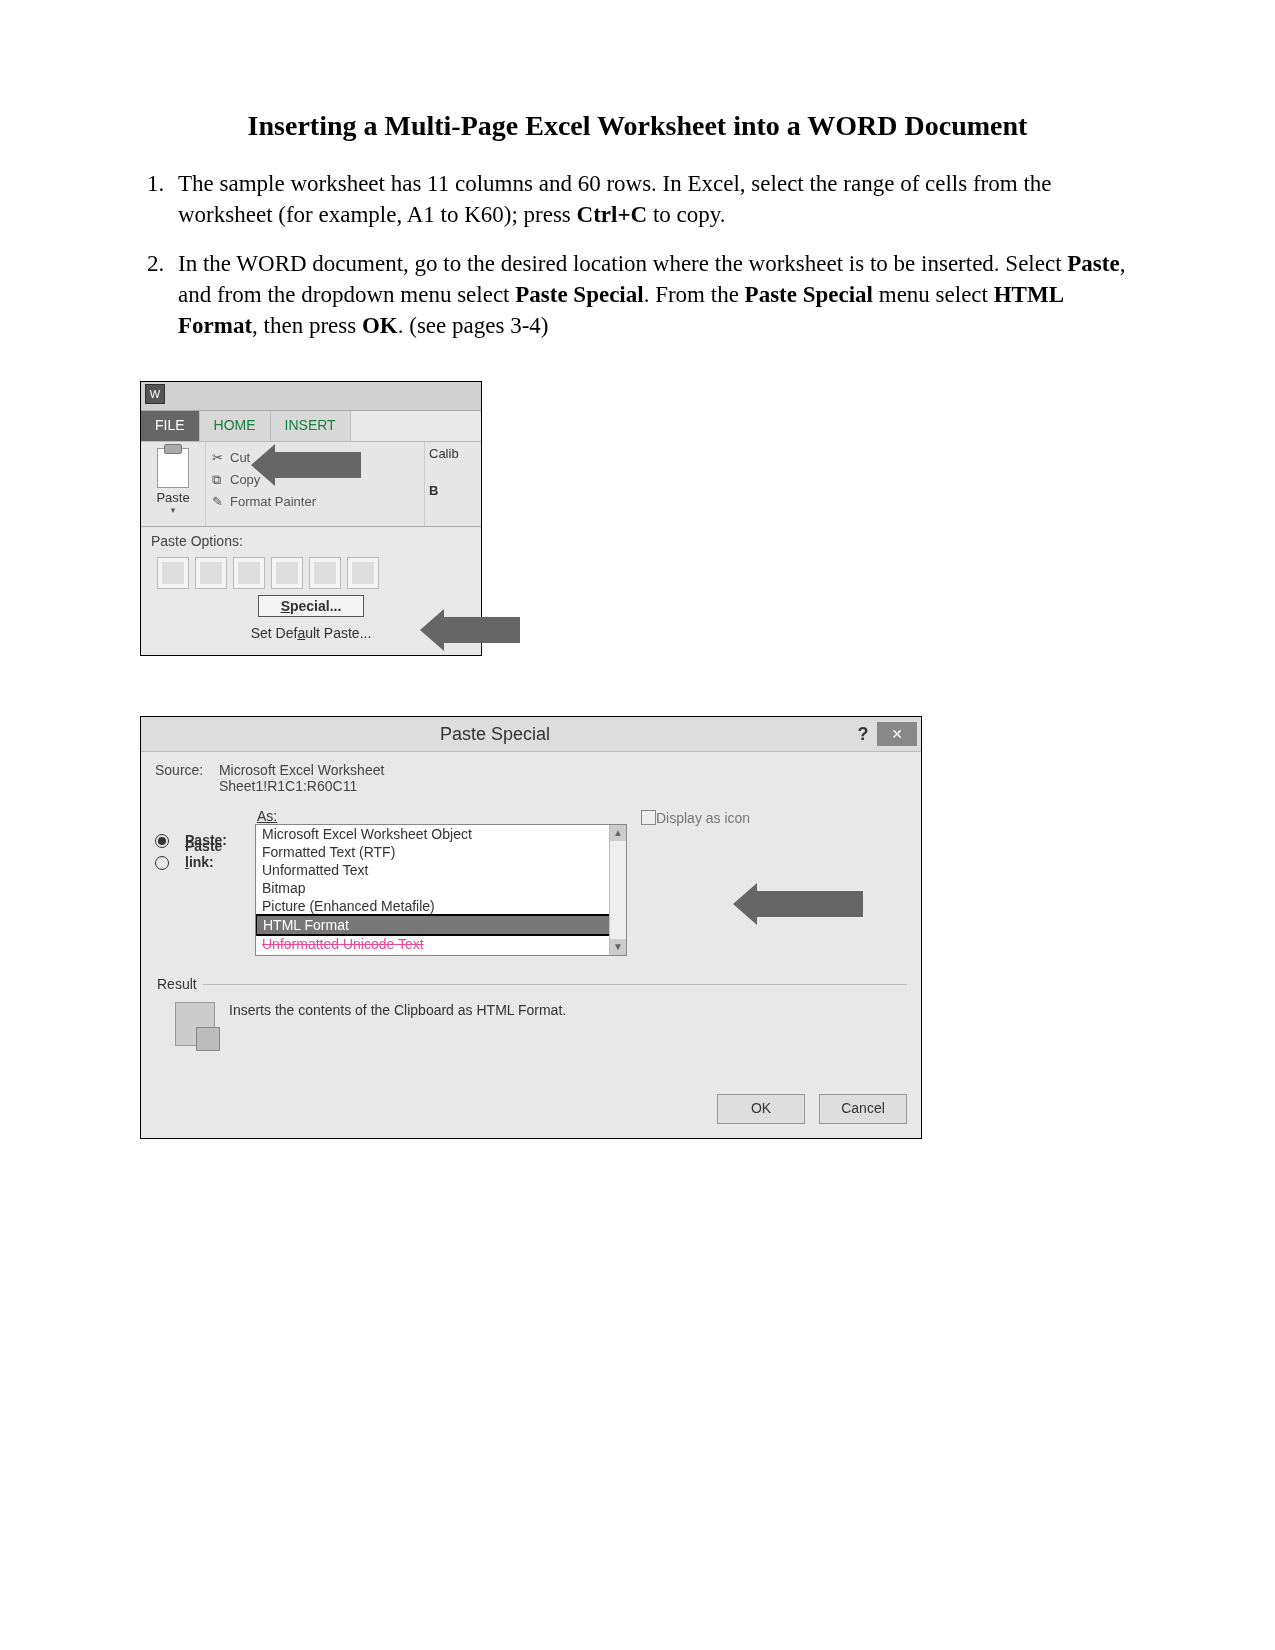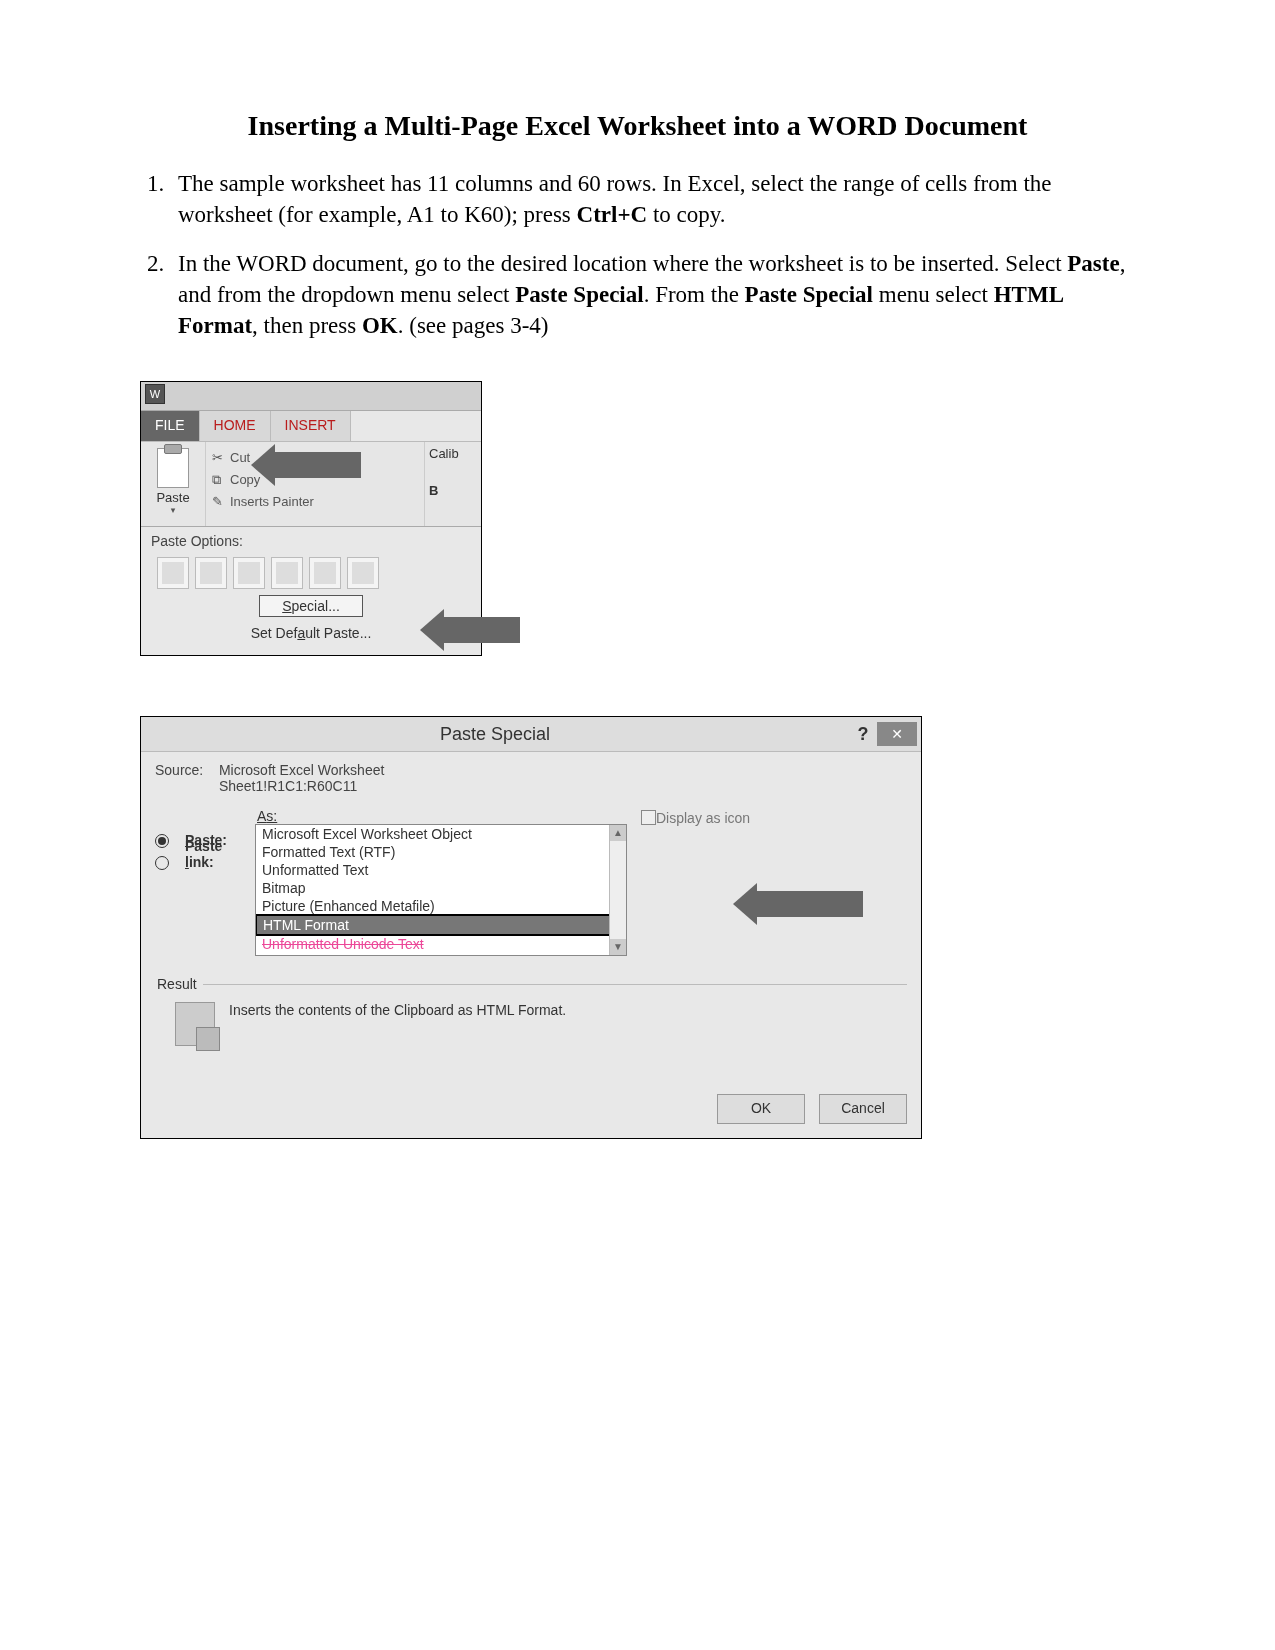--- a/index.html
+++ b/index.html
@@ -39,21 +39,21 @@
     border: 1px solid #000;
     background: #e8e8e8;
     font-family: 'Segoe UI', Tahoma, sans-serif;
     font-size: 14px;
     color: #333;
     position: relative;
   }
   .fig1 .qat { height: 24px; background: #d0d0d0; border-bottom: 1px solid #aaa; padding: 2px 4px; }
   .wicon { display:inline-block; width:18px; height:18px; background:#555; color:#fff; font-size:11px; text-align:center; line-height:18px; border:1px solid #333; }
   .fig1 .tabs { display:flex; height:30px; }
-  .fig1 .tab { padding: 6px 14px 0 14px; font-size:14px; color:#b91c1c; background:#d8d8d8; border-right:1px solid #bbb; }
+  .fig1 .tab { padding: 6px 14px 0 14px; font-size:14px; color:#15803d; background:#d8d8d8; border-right:1px solid #bbb; }
   .fig1 .tab.file { background:#666; color:#fff; }
   .fig1 .ribbonrow { display:flex; height:84px; background:#e6e6e6; border-top:1px solid #bbb; }
   .pastebtn { width:52px; text-align:center; padding:4px 6px; border-right:1px solid #ccc; }
   .pastebtn .clipimg { width:30px; height:38px; background:#fff; border:1px solid #999; margin:2px auto 2px; position:relative; }
   .pastebtn .clipimg:before { content:''; position:absolute; top:-5px; left:6px; width:16px; height:8px; background:#aaa; border:1px solid #777; border-radius:2px; }
   .pastebtn .lbl { font-size:13px; }
   .pastebtn .dd { font-size:9px; color:#555; }
   .clipactions { flex:1; padding:4px 6px; }
   .clipactions .row { display:flex; align-items:center; height:22px; font-size:13px; color:#555; gap:4px; }
   .fmticon { width:14px; height:14px; display:inline-block; }
@@ -66,21 +66,21 @@
     border-top:21px solid transparent; border-bottom:21px solid transparent;
     border-right:24px solid #666;
   }
   .fig1 .arrow1 { top: 70px; left: 130px; }
   .fig1 .dropdown { background:#e8e8e8; border-top:1px solid #aaa; padding:6px 10px 10px; }
   .fig1 .dropdown .hdr { color:#444; font-size:14px; margin-bottom:6px; }
   .opticons { display:flex; gap:6px; padding:2px 6px; }
   .opticon { width:30px; height:30px; border:1px solid #bbb; background:#f4f4f4; position:relative; }
   .opticon:after { content:''; position:absolute; inset:4px; background:#ddd; }
   .menuitem { text-align:center; font-size:14px; padding:4px 0; }
-  .pspecial { border:1px solid #555; display:inline-block; padding:2px 22px; background:#f4f4f4; }
+  .pspecial { border:1px solid #555; display:inline-block; padding:2px 22px; background:#f4f4f4;font-weight:bold; }
   .fig1-wrap { position:relative; width:420px; }
   .arrow2 { position:absolute; top:236px; left:310px; width:80px; height:26px; background:#666; }
   .arrow2:before {
     content:''; position:absolute; left:-20px; top:-8px;
     border-top:21px solid transparent; border-bottom:21px solid transparent;
     border-right:24px solid #666;
   }
 
   
   .fig2 {
@@ -164,21 +164,21 @@
           <div class="row">
               <span class="fmticon">✂</span>
               <span>Cut</span>
             </div>
           <div class="row">
               <span class="fmticon">⧉</span>
               <span>Copy</span>
             </div>
           <div class="row">
               <span class="fmticon">✎</span>
-              <span>Inserts Painter</span>
+              <span>Format Painter</span>
             </div>
         </div>
         <div class="rightcol">
           <div>Calib</div>
           <div style="margin-top:22px; font-weight:bold;">B</div>
         </div>
       </div>
       <div class="arrow-left arrow1"></div>
       <div class="dropdown">
         <div class="hdr">Paste Options:</div>

